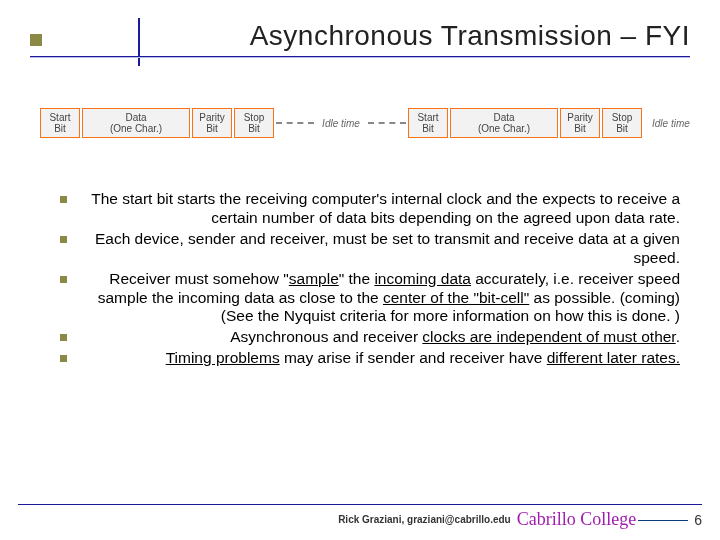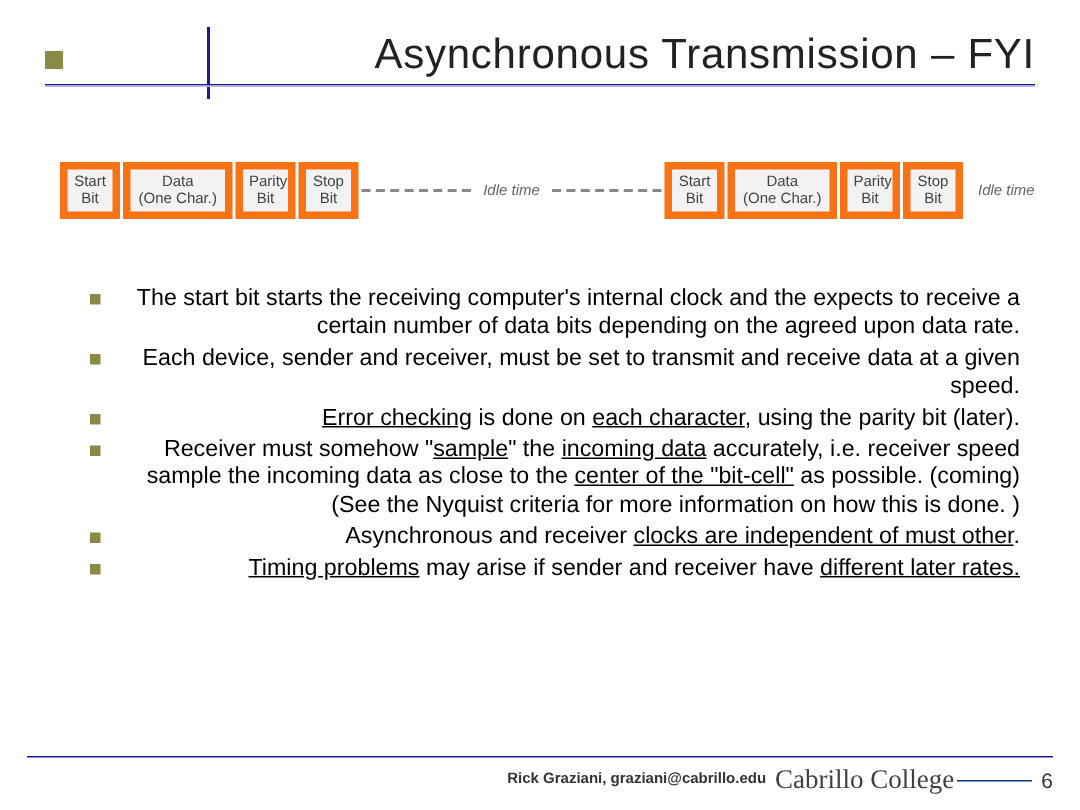--- a/index.html
+++ b/index.html
@@ -5,38 +5,38 @@
   * { box-sizing: border-box; margin: 0; padding: 0; }
   html, body { width: 720px; height: 540px; font-family: Arial, Helvetica, sans-serif; background: #fff; color: #000; }
   .slide { position: relative; width: 720px; height: 540px; padding: 18px 30px 0 30px; }
   .title-row { display: flex; align-items: flex-start; justify-content: space-between; }
   .bullet-sq { width: 12px; height: 12px; background: #8a8a44; margin-top: 16px; flex: 0 0 auto; }
   .title-vline { width: 2px; height: 48px; background: #1a1a9a; margin-left: 6px; margin-top: 0; flex: 0 0 auto; }
   .title-text { font-size: 28px; color: #222; margin-left: 20px; margin-top: 2px; letter-spacing: 0.5px; }
   .title-underline { position: absolute; left: 30px; right: 30px; top: 56px; border-top: 1px solid #1a1a9a; border-bottom: 1px solid #bcbce6; height: 2px; }
 
   .diagram { position: absolute; left: 40px; right: 40px; top: 108px; display: flex; align-items: center; gap: 2px; font-size: 10px; color: #444; }
-  .dbox { border: 5px solid #f97316; background: #f2f2f2; text-align: center; padding: 3px 4px; line-height: 1.1; }
+  .dbox { border: 1px solid #f97316; background: #f2f2f2; text-align: center; padding: 3px 4px; line-height: 1.1; }
   .dbox .l1, .dbox .l2 { white-space: nowrap; }
   .dbox.sm { width: 40px; }
-  .dbox.md { width: 73px; }
+  .dbox.md { width: 108px; }
   .idle-wrap { flex: 1; display: flex; align-items: center; justify-content: center; gap: 4px; }
   .idle-dash { flex: 1; border-top: 2px dashed #888; }
   .idle-label { font-style: italic; color: #666; font-size: 10px; white-space: nowrap; padding: 0 4px; }
   .idle-tail { width: 36px; display:flex; align-items:center; gap:4px; }
 
   .body { position: absolute; left: 60px; right: 40px; top: 190px; font-size: 15.5px; line-height: 1.22; }
   .body ul { list-style: none; text-align: right; }
   .body li { position: relative; padding-left: 26px; margin-bottom: 2px; }
   .body li::before { content: ""; position: absolute; left: 0; top: 6px; width: 7px; height: 7px; background: #8a8a44; }
   .u { text-decoration: underline; }
 
   .footer { position: absolute; left: 18px; right: 18px; bottom: 10px; border-top: 1px solid #1a1a9a; padding-top: 4px; display: flex; align-items: center; justify-content: flex-end; }
   .footer-left { font-size: 10px; font-weight: bold; color: #333; }
-  .footer-logo { font-family: "Brush Script MT", cursive; font-size: 18px; color: #404040; padding: 0 6px; }
+  .footer-logo { font-family: "Brush Script MT", cursive; font-size: 18px; color: #a21caf; padding: 0 6px; }
   .footer-logo .tail { display:inline-block; width:50px; border-top:1px solid #0a3b7a; vertical-align: middle; margin-left:2px;}
   .footer-right { font-size: 14px; color: #333; }
 </style>
 </head>
 <body>
 
 <div class="slide">
 
   <div class="title-row">
     <div class="bullet-sq"></div>
@@ -89,21 +89,20 @@
     <div class="idle-tail">
       <div class="idle-dash" style="width:10px;"></div>
       <div class="idle-label">Idle time</div>
     </div>
   </div>
 
   <div class="body">
     <ul>
       <li><span>The start bit starts the receiving computer's internal clock and the expects to receive a certain number of data bits depending on the agreed upon data rate.</span></li>
       <li><span>Each device, sender and receiver, must be set to transmit and receive data at a given speed.</span></li>
-      <li><span class="u">Error checking</span><span> is done on </span><span class="u">each character</span><span>, using the parity bit (later).</span></li>
       <li><span>Receiver must somehow "</span><span class="u">sample</span><span>" the </span><span class="u">incoming data</span><span> accurately, i.e. receiver speed sample the incoming data as close to the </span><span class="u">center of the "bit-cell"</span><span> as possible.   (coming)  (See the Nyquist criteria for more information on how this is done. )</span></li>
       <li><span>Asynchronous and receiver </span><span class="u">clocks are independent of must other</span><span>.</span></li>
       <li><span class="u">Timing problems</span><span> may arise if sender and receiver have </span><span class="u">different later rates.</span></li>
     </ul>
   </div>
 
   <div class="footer">
     <div class="footer-left">Rick Graziani, graziani@cabrillo.edu</div>
     <div class="footer-logo"><span>Cabrillo College</span><span class="tail"></span></div>
     <div class="footer-right">6</div>

